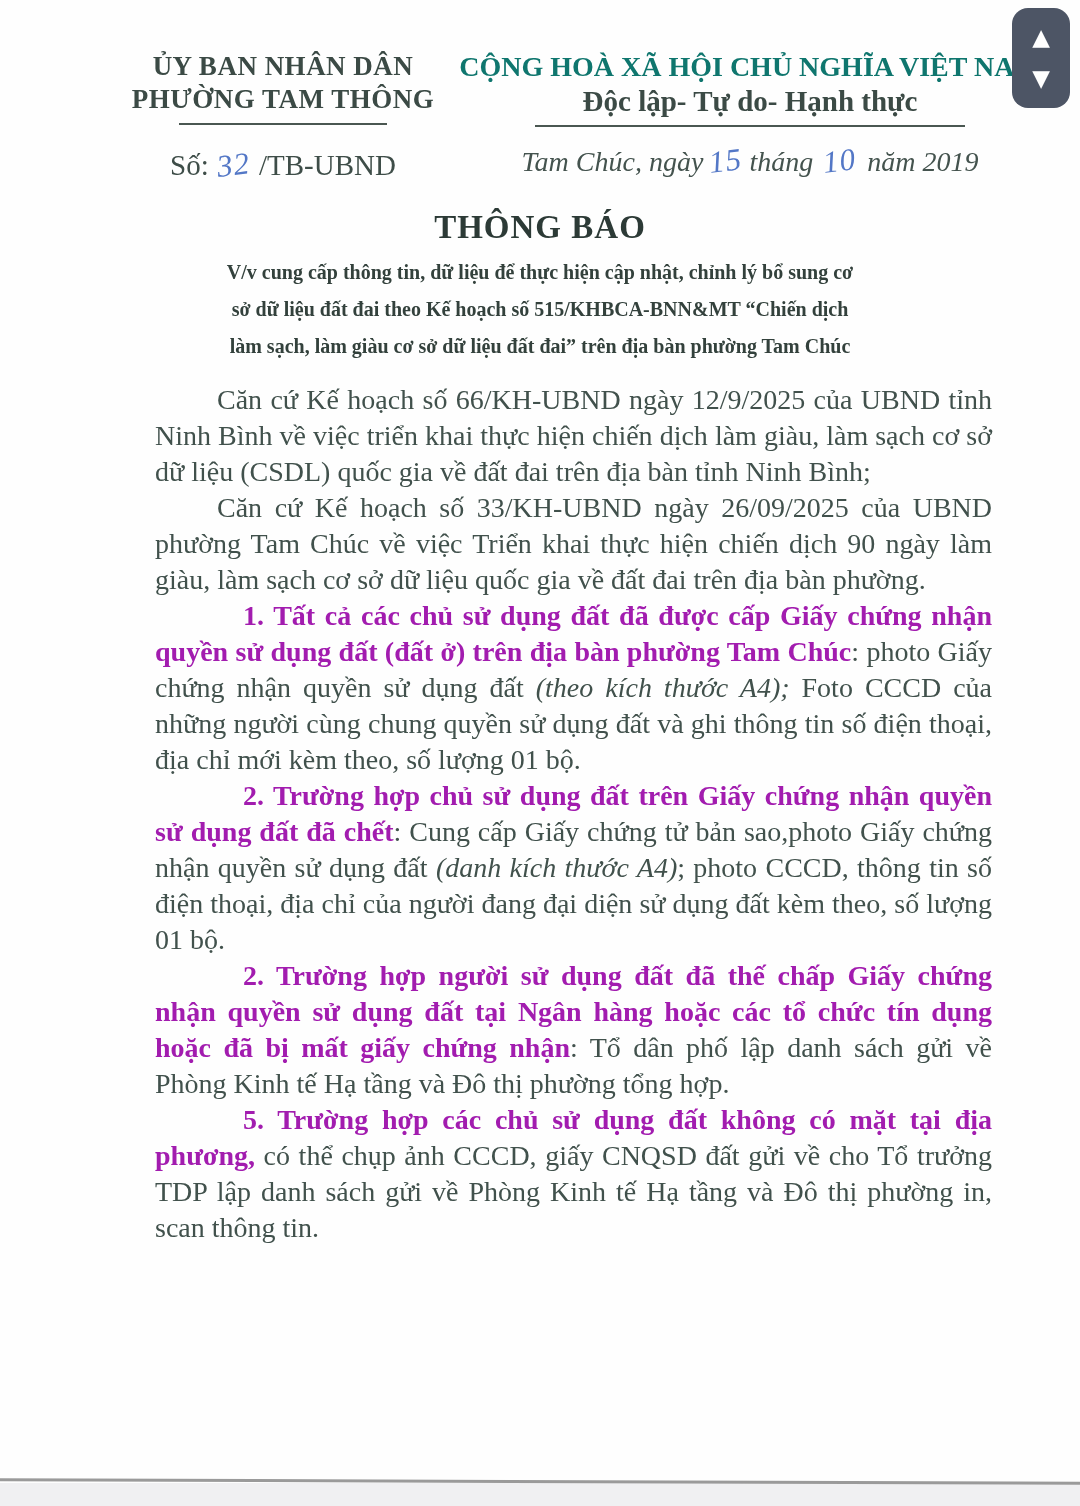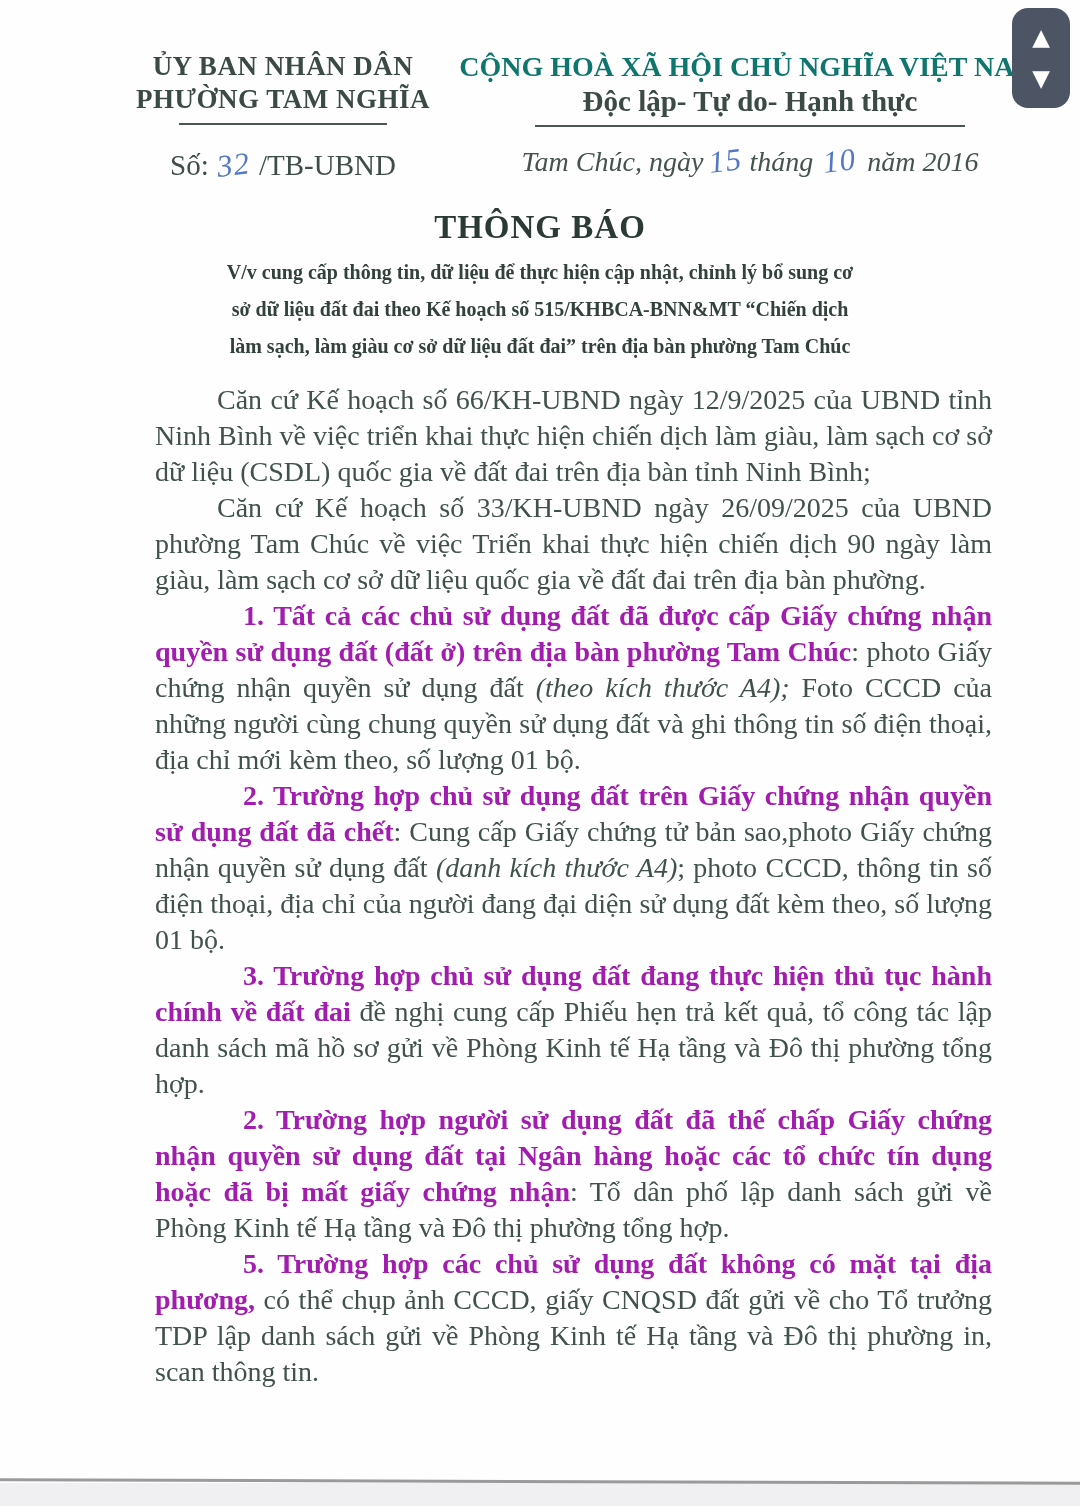--- a/index.html
+++ b/index.html
@@ -65,53 +65,52 @@
   .page-edge-line{position:absolute;left:-4px;top:1480px;width:1090px;height:3px;background:#9a9a9a;transform:rotate(0.18deg);}
 </style>
 </head>
 <body>
 
 <div class="screen">
 
   <div class="header">
     <div class="header-left">
       <div class="org-line">ỦY BAN NHÂN DÂN</div>
-      <div class="org-line">PHƯỜNG TAM NGHĨA</div>
+      <div class="org-line">PHƯỜNG TAM THÔNG</div>
       <div class="rule rule-left"></div>
       <div class="doc-number">
         <span>Số:</span><span class="hand hand-num">32</span>
         <span>/TB-UBND</span>
       </div>
     </div>
     <div class="header-right">
       <div class="national-line1">CỘNG HOÀ XÃ HỘI CHỦ NGHĨA VIỆT NAM</div>
       <div class="national-line2">Độc lập- Tự do- Hạnh thực</div>
       <div class="rule rule-right"></div>
       <div class="date-line">
         <span>Tam Chúc, ngày</span><span class="hand hand-day">15</span>
         <span>tháng</span><span class="hand hand-month">10</span>
-        <span>năm 2016</span>
+        <span>năm 2019</span>
       </div>
     </div>
   </div>
 
   <div class="title">THÔNG BÁO</div>
 
   <div class="subtitle">
     <div>V/v cung cấp thông tin, dữ liệu để thực hiện cập nhật, chỉnh lý bổ sung cơ</div>
     <div>sở dữ liệu đất đai theo Kế hoạch số 515/KHBCA-BNN&amp;MT “Chiến dịch</div>
     <div>làm sạch, làm giàu cơ sở dữ liệu đất đai” trên địa bàn phường Tam Chúc</div>
   </div>
 
   <div class="doc-body">
       <p class="para"><span>Căn cứ Kế hoạch số 66/KH-UBND ngày 12/9/2025 của UBND tỉnh Ninh Bình về việc triển khai thực hiện chiến dịch làm giàu, làm sạch cơ sở dữ liệu (CSDL) quốc gia về đất đai trên địa bàn tỉnh Ninh Bình;</span></p>
       <p class="para"><span>Căn cứ Kế hoạch số 33/KH-UBND ngày 26/09/2025 của UBND phường Tam Chúc về việc Triển khai thực hiện chiến dịch 90 ngày làm giàu, làm sạch cơ sở dữ liệu quốc gia về đất đai trên địa bàn phường.</span></p>
       <p class="item"><span class="bold">1. Tất cả các chủ sử dụng đất đã được cấp Giấy chứng nhận quyền sử dụng đất (đất ở) trên địa bàn phường Tam Chúc</span><span>: photo Giấy chứng nhận quyền sử dụng đất </span><span class="italic">(theo kích thước A4);</span><span> Foto CCCD của những người cùng chung quyền sử dụng đất và ghi thông tin số điện thoại, địa chỉ mới kèm theo, số lượng 01 bộ.</span></p>
       <p class="item"><span class="bold">2. Trường hợp chủ sử dụng đất trên Giấy chứng nhận quyền sử dụng đất đã chết</span><span>: Cung cấp Giấy chứng tử bản sao,photo Giấy chứng nhận quyền sử dụng đất </span><span class="italic">(danh kích thước A4)</span><span>; photo CCCD, thông tin số điện thoại, địa chỉ của người đang đại diện sử dụng đất kèm theo, số lượng 01 bộ.</span></p>
-      <p class="item"><span class="bold">3. Trường hợp chủ sử dụng đất đang thực hiện thủ tục hành chính về đất đai</span><span> đề nghị cung cấp Phiếu hẹn trả kết quả, tổ công tác lập danh sách mã hồ sơ gửi về Phòng Kinh tế Hạ tầng và Đô thị phường tổng hợp.</span></p>
       <p class="item"><span class="bold">2. Trường hợp người sử dụng đất đã thế chấp Giấy chứng nhận quyền sử dụng đất tại Ngân hàng hoặc các tổ chức tín dụng hoặc đã bị mất giấy chứng nhận</span><span>: Tổ dân phố lập danh sách gửi về Phòng Kinh tế Hạ tầng và Đô thị phường tổng hợp.</span></p>
       <p class="item"><span class="bold">5. Trường hợp các chủ sử dụng đất không có mặt tại địa phương,</span><span> có thể chụp ảnh CCCD, giấy CNQSD đất gửi về cho Tổ trưởng TDP lập danh sách gửi về Phòng Kinh tế Hạ tầng và Đô thị phường in, scan thông tin.</span></p>
     </div>
 
   <div class="scroll-widget">
     <div class="scroll-btn"><span>▲</span></div>
     <div class="scroll-btn"><span>▼</span></div>
   </div>
 
   <div class="below-strip"></div>

